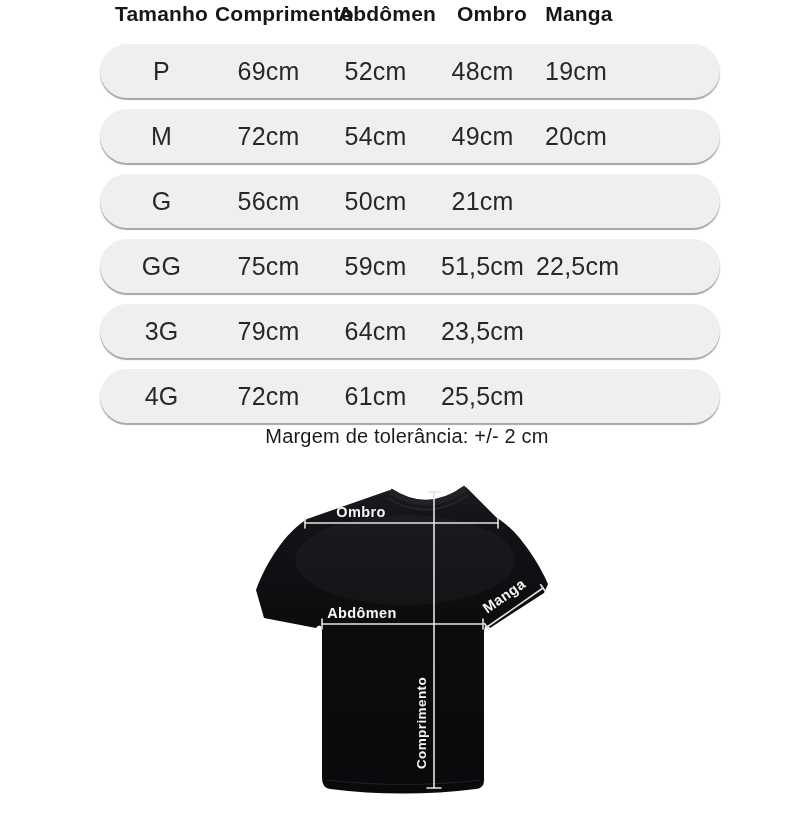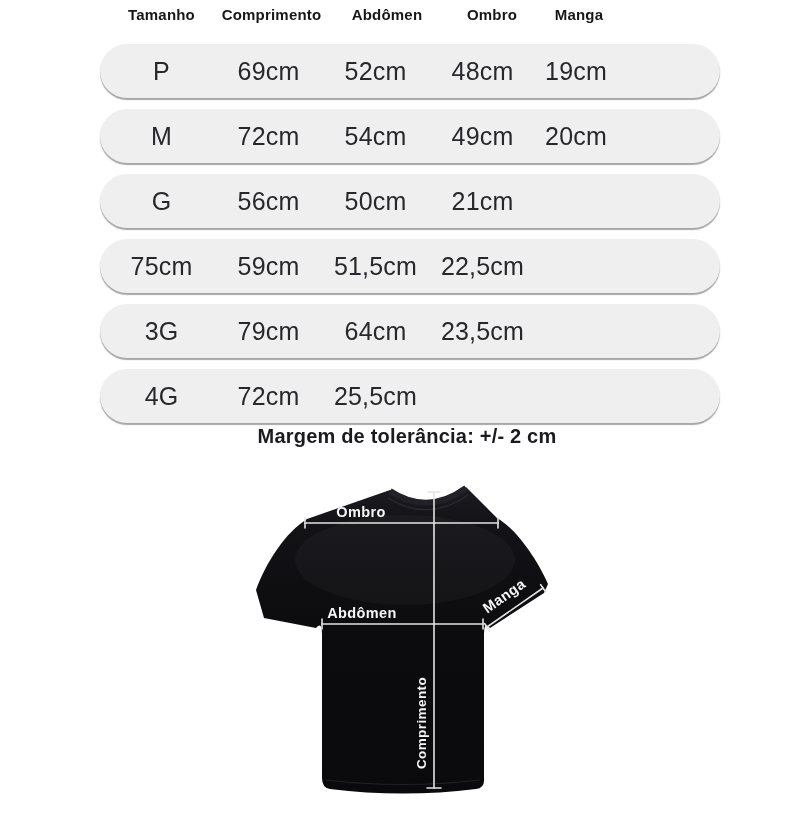--- a/index.html
+++ b/index.html
@@ -7,35 +7,35 @@
     position:relative;width:800px;height:820px;background:#ffffff;overflow:hidden;
     font-family:"Liberation Sans", sans-serif;
   }
   
   .thead{
     position:absolute;top:-2px;left:100px;width:620px;height:32px;
     display:grid;grid-template-columns:107px 113px 118px 92px 82px;
     padding-left:8px;align-items:center;
   }
   .thead .hcell{
-    text-align:center;font-size:15px;font-weight:700;color:#17171b;letter-spacing:.2px;
+    text-align:center;font-size:21px;font-weight:700;color:#17171b;letter-spacing:.2px;
   }
   .rows{position:absolute;top:44px;left:100px;width:620px;}
   .row{
     width:620px;height:54px;border-radius:27px;background:#efeff0;margin-bottom:11px;
     display:grid;grid-template-columns:107px 107px 107px 107px 80px;
     padding-left:8px;box-sizing:border-box;align-items:center;
     box-shadow:0 2px 1px rgba(58,58,64,.45);
   }
   .row .cell{
     text-align:center;font-size:25px;font-weight:500;color:#28282c;letter-spacing:.2px;
   }
   .note{
     position:absolute;top:425px;left:0;width:800px;padding-left:14px;box-sizing:border-box;
-    text-align:center;font-size:20px;font-weight:700;color:#1b1b1f;letter-spacing:.2px;
+    text-align:center;font-size:20px;font-weight:400;color:#1b1b1f;letter-spacing:.2px;
   }
   
   .shirt-svg{position:absolute;left:240px;top:470px;width:330px;height:340px;}
   .measure-line{stroke:#e3e3e3;stroke-width:1.6;fill:none;stroke-linecap:round;}
   .measure-label{
     font-family:"Liberation Sans",sans-serif;font-size:14.5px;font-weight:600;
     fill:#f5f5f5;letter-spacing:.4px;
   }
   .measure-label.small{font-size:13.5px;}
 </style>
@@ -67,34 +67,36 @@
       <div class="cell">49cm</div>
       <div class="cell">20cm</div>
     </div>
     <div class="row">
       <div class="cell">G</div>
       <div class="cell">56cm</div>
       <div class="cell">50cm</div>
       <div class="cell">21cm</div>
     </div>
     <div class="row">
+      <div class="cell">GG</div>
       <div class="cell">75cm</div>
       <div class="cell">59cm</div>
       <div class="cell">51,5cm</div>
       <div class="cell">22,5cm</div>
     </div>
     <div class="row">
       <div class="cell">3G</div>
       <div class="cell">79cm</div>
       <div class="cell">64cm</div>
       <div class="cell">23,5cm</div>
     </div>
     <div class="row">
       <div class="cell">4G</div>
       <div class="cell">72cm</div>
+      <div class="cell">61cm</div>
       <div class="cell">25,5cm</div>
     </div>
   </div>
 
   <div class="note">Margem de tolerância: +/- 2 cm</div>
 
   <svg class="shirt-svg" viewBox="0 0 330 340" aria-hidden="true">
     <defs>
       <linearGradient id="shirtGrad" x1="0" y1="0" x2="0" y2="1">
         <stop offset="0" stop-color="#1b1b20"></stop>

